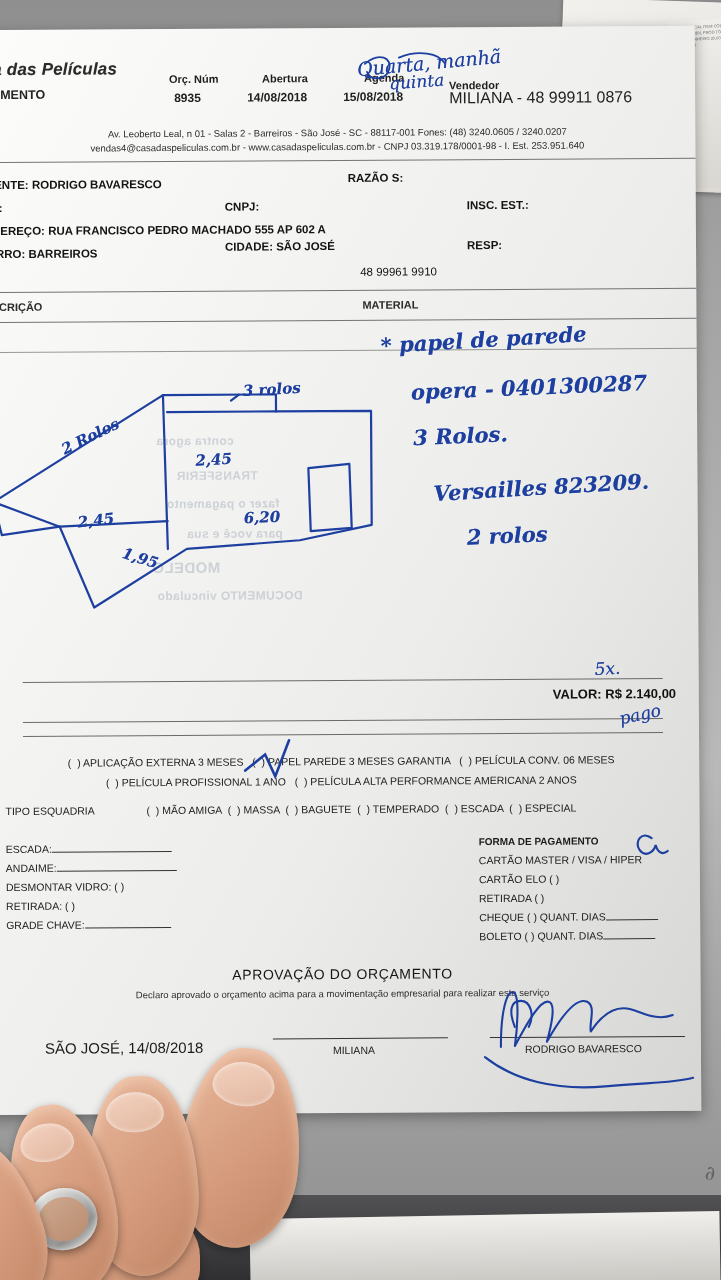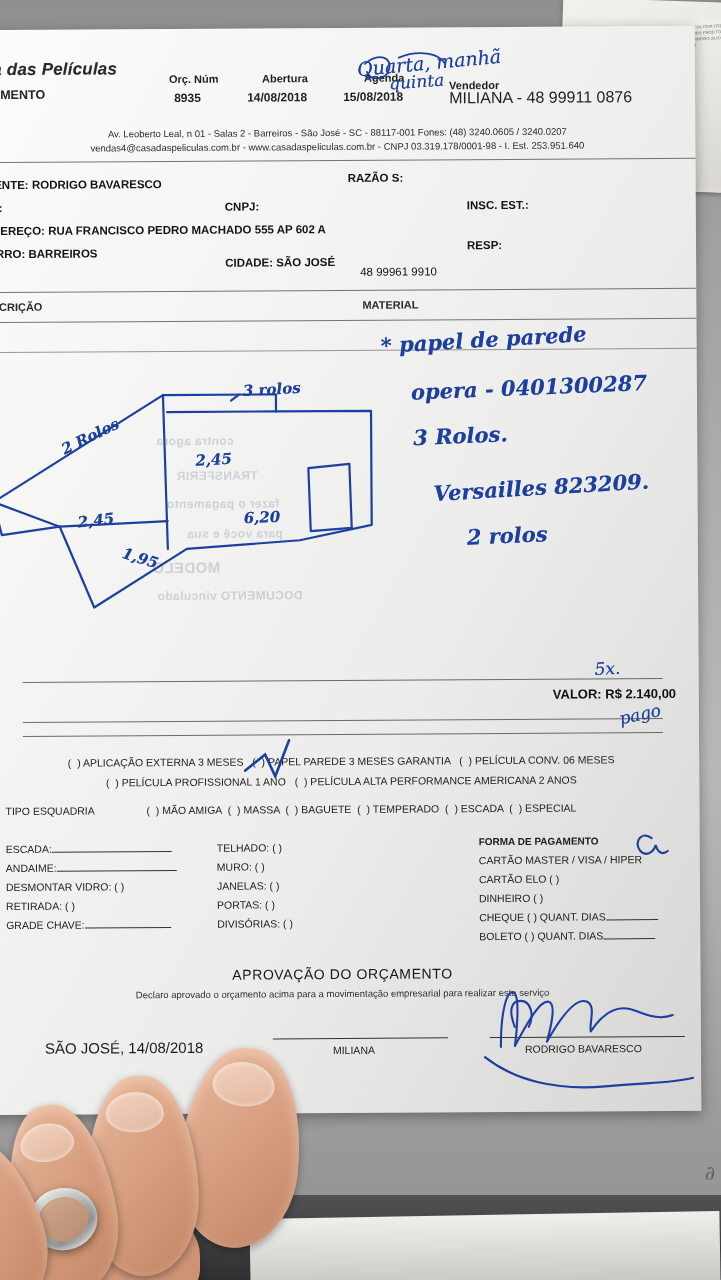--- a/index.html
+++ b/index.html
@@ -228,21 +228,21 @@
 
     <div class="field" style="left:-4px;top:195px;">
       <span>ENDEREÇO:</span>
       <span class="v">RUA FRANCISCO PEDRO MACHADO 555 AP 602 A</span>
     </div>
 
     <div class="field" style="left:-4px;top:218px;">
       <span>BAIRRO:</span>
       <span class="v">BARREIROS</span>
     </div>
-    <div class="field" style="left:245px;top:228px;">
+    <div class="field" style="left:245px;top:212px;">
       <span>CIDADE:</span>
       <span class="v">SÃO JOSÉ</span>
     </div>
     <div class="field" style="left:487px;top:212px;">
       <span>RESP:</span>
     </div>
     <div class="field" style="left:380px;top:238px;font-weight:normal;font-size:11.5px;">
       <span>48 99961 9910</span>
     </div>
 
@@ -284,33 +284,26 @@
     </div>
 
     <div class="twocol" style="left:22px;top:810px;">
       <div><span>ESCADA:</span><span class="dots"></span></div>
       <div><span>ANDAIME:</span><span class="dots"></span></div>
       <div><span>DESMONTAR VIDRO:  (  )</span></div>
       <div><span>RETIRADA:  (  )</span></div>
       <div><span>GRADE CHAVE:</span><span class="dots m"></span></div>
     </div>
 
-    <div class="twocol" style="left:233px;top:810px;">
-      <div>TELHADO:  (  )</div>
-      <div>MURO:  (  )</div>
-      <div>JANELAS:  (  )</div>
-      <div>PORTAS:  (  )</div>
-      <div>DIVISÓRIAS:  (  )</div>
-    </div>
 
     <div class="twocol" style="left:495px;top:805px;">
       <div style="font-weight:bold;font-size:10px;">FORMA DE PAGAMENTO</div>
       <div><span>CARTÃO MASTER / VISA / HIPER</span></div>
       <div><span>CARTÃO ELO  (  )</span></div>
-      <div><span>DINHEIRO  (  )</span></div>
+      <div><span>RETIRADA  (  )</span></div>
       <div><span>CHEQUE  (  )   QUANT. DIAS</span><span class="dots s"></span></div>
       <div><span>BOLETO  (  )   QUANT. DIAS</span><span class="dots s"></span></div>
     </div>
 
     <div class="approval" style="top:938px;">
       <div class="t">APROVAÇÃO DO ORÇAMENTO</div>
       <div class="d">Declaro aprovado o orçamento acima para a movimentação empresarial para realizar este serviço</div>
     </div>
 
     <div class="signame" style="left:60px;top:1010px;font-size:15px;">SÃO JOSÉ, 14/08/2018</div>

